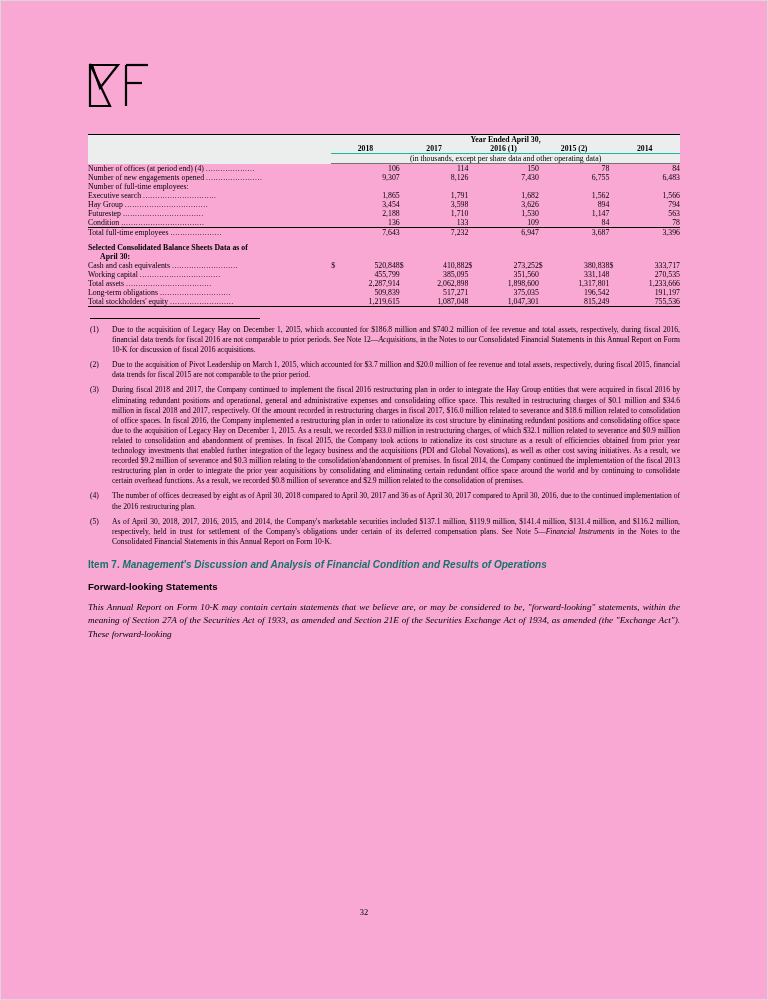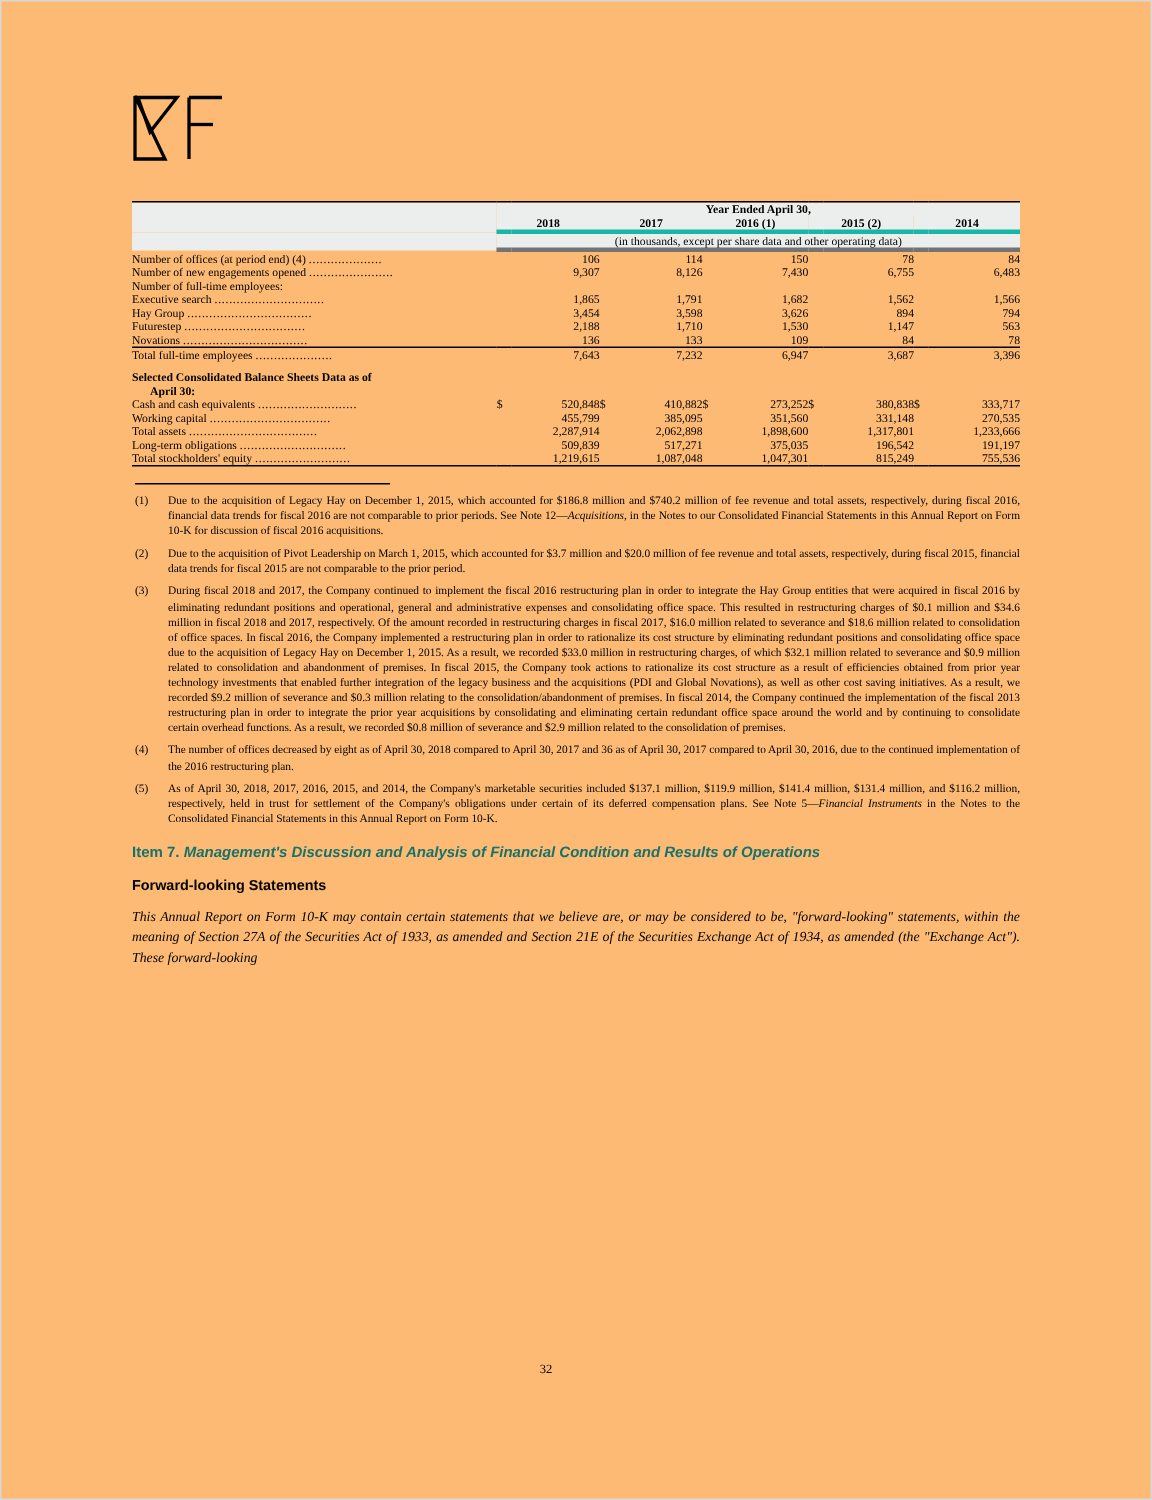--- a/index.html
+++ b/index.html
@@ -13,21 +13,21 @@
     font-family: "Liberation Serif", serif;
     color: #000000;
     position: relative;
   }
   .page {
     position: relative;
     width: 768px;
     height: 1000px;
     box-sizing: border-box;
     padding: 0;
-    background: #fdba74;
+    background: #f9a8d4;
   }
   .page-border {
     position: absolute;
     inset: 0;
     border: 1px solid #d8d8d8;
     pointer-events: none;
   }
   .content {
     position: absolute;
     left: 88px;
@@ -58,21 +58,21 @@
     text-align: center;
     font-weight: bold;
     font-size: 7.8px;
     padding: 3px 0 2px 0;
   }
   .th-sub {
     text-align: center;
     font-weight: bold;
     font-size: 7.8px;
     padding: 2px 0 2px 0;
-    border-bottom: 3px solid #14b8a6;
+    border-bottom: 1px solid #14b8a6;
   }
   .th-units {
     text-align: center;
     font-size: 7.8px;
     font-style: normal;
     padding: 3px 0 3px 0;
   }
   .rowlabel {
     padding: 1.6px 0 1.6px 2px;
     white-space: nowrap;
@@ -91,21 +91,21 @@
   .indent2 { padding-left: 22px; margin-top: 48px; }
   .bold { font-weight: bold; }
   .topline td { border-top: 1px solid #000; }
   .dots {
     letter-spacing: 0.5px;
   }
   .rule-top {
     border-top: 1px solid #000;
   }
   .rule-bottom {
-    border-bottom: 3px solid #737373;
+    border-bottom: 1px solid #737373;
   }
   
   .fn-sep {
     width: 170px;
     height: 1px;
     background: #000;
     margin: 10px 0 6px 2px;
   }
   .footnotes {
     font-size: 7.6px;
@@ -285,21 +285,21 @@
             <td class="cur"></td>
             <td class="num">1,710</td>
             <td class="cur"></td>
             <td class="num">1,530</td>
             <td class="cur"></td>
             <td class="num">1,147</td>
             <td class="cur"></td>
             <td class="num">563</td>
           </tr>
           <tr>
-            <td class="rowlabel indent1"><span>Novations</span> <span class="dots">..................................</span></td>
+            <td class="rowlabel indent1"><span>Condition</span> <span class="dots">..................................</span></td>
             <td class="cur"></td>
             <td class="num">136</td>
             <td class="cur"></td>
             <td class="num">133</td>
             <td class="cur"></td>
             <td class="num">109</td>
             <td class="cur"></td>
             <td class="num">84</td>
             <td class="cur"></td>
             <td class="num">78</td>

